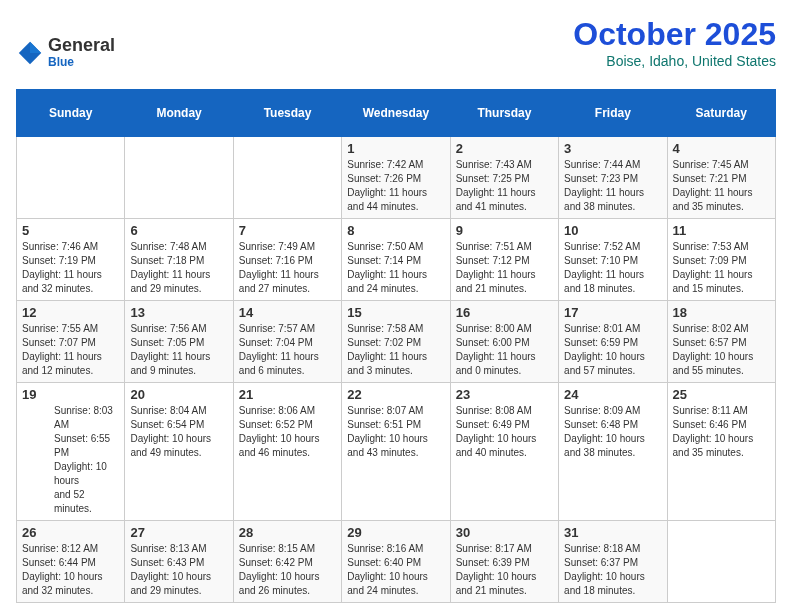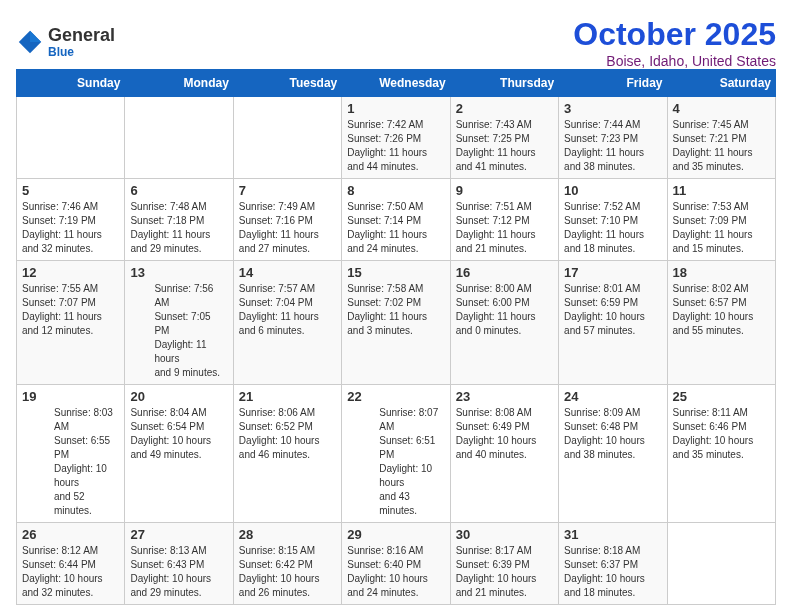--- a/index.html
+++ b/index.html
@@ -6,22 +6,22 @@
     body {
       font-family: Arial, sans-serif;
       background: #fff;
       width: 792px;
       min-height: 612px;
       padding: 16px;
     }
     .header {
       display: flex;
       justify-content: space-between;
-      align-items: center;
-      margin-bottom: 0;
+      align-items: flex-end;
+      margin-bottom: 20px;
     }
     .logo {
       display: flex;
       align-items: center;
       gap: 4px;
     }
     .logo-text {
       display: flex;
       flex-direction: column;
       line-height: 1.1;
@@ -43,34 +43,34 @@
     .title-area {
       text-align: right;
     }
     .month-title {
       font-size: 32px;
       font-weight: bold;
       color: #1d4ed8;
     }
     .location {
       font-size: 14px;
-      color: #701a75;
+      color: #0f766e;
     }
     .calendar {
       width: 100%;
       border-collapse: collapse;
       border: 1px solid #ccc;
     }
     .calendar th {
       background-color: #1565c0;
       color: #fff;
       font-size: 12px;
       font-weight: bold;
-      padding: 6px 4px;
-      text-align: right;
+      padding: 16px 4px;
+      text-align: center;
       border: 1px solid #1565c0;
     }
     .calendar td {
       border: 1px solid #ccc;
       vertical-align: top;
       padding: 4px 5px;
       width: calc(100% / 7);
       min-height: 80px;
       font-size: 10.5px;
       color: #333;
@@ -218,21 +218,21 @@
       <tr>
         <td>
           <span class="day-num">12</span>
           <div class="day-info" style="white-space: pre-line;">Sunrise: 7:55 AM
 Sunset: 7:07 PM
 Daylight: 11 hours
 and 12 minutes.</div>
         </td>
         <td>
           <span class="day-num">13</span>
-          <div class="day-info" style="white-space: pre-line; margin-left: 24px;">Sunrise: 7:56 AM
+          <div class="day-info" style="white-space: pre-line;">Sunrise: 7:56 AM
 Sunset: 7:05 PM
 Daylight: 11 hours
 and 9 minutes.</div>
         </td>
         <td>
           <span class="day-num">14</span>
           <div class="day-info" style="white-space: pre-line;">Sunrise: 7:57 AM
 Sunset: 7:04 PM
 Daylight: 11 hours
 and 6 minutes.</div>
@@ -283,21 +283,21 @@
         </td>
         <td>
           <span class="day-num">21</span>
           <div class="day-info" style="white-space: pre-line;">Sunrise: 8:06 AM
 Sunset: 6:52 PM
 Daylight: 10 hours
 and 46 minutes.</div>
         </td>
         <td>
           <span class="day-num">22</span>
-          <div class="day-info" style="white-space: pre-line; margin-left: 32px;">Sunrise: 8:07 AM
+          <div class="day-info" style="white-space: pre-line;">Sunrise: 8:07 AM
 Sunset: 6:51 PM
 Daylight: 10 hours
 and 43 minutes.</div>
         </td>
         <td>
           <span class="day-num">23</span>
           <div class="day-info" style="white-space: pre-line;">Sunrise: 8:08 AM
 Sunset: 6:49 PM
 Daylight: 10 hours
 and 40 minutes.</div>

